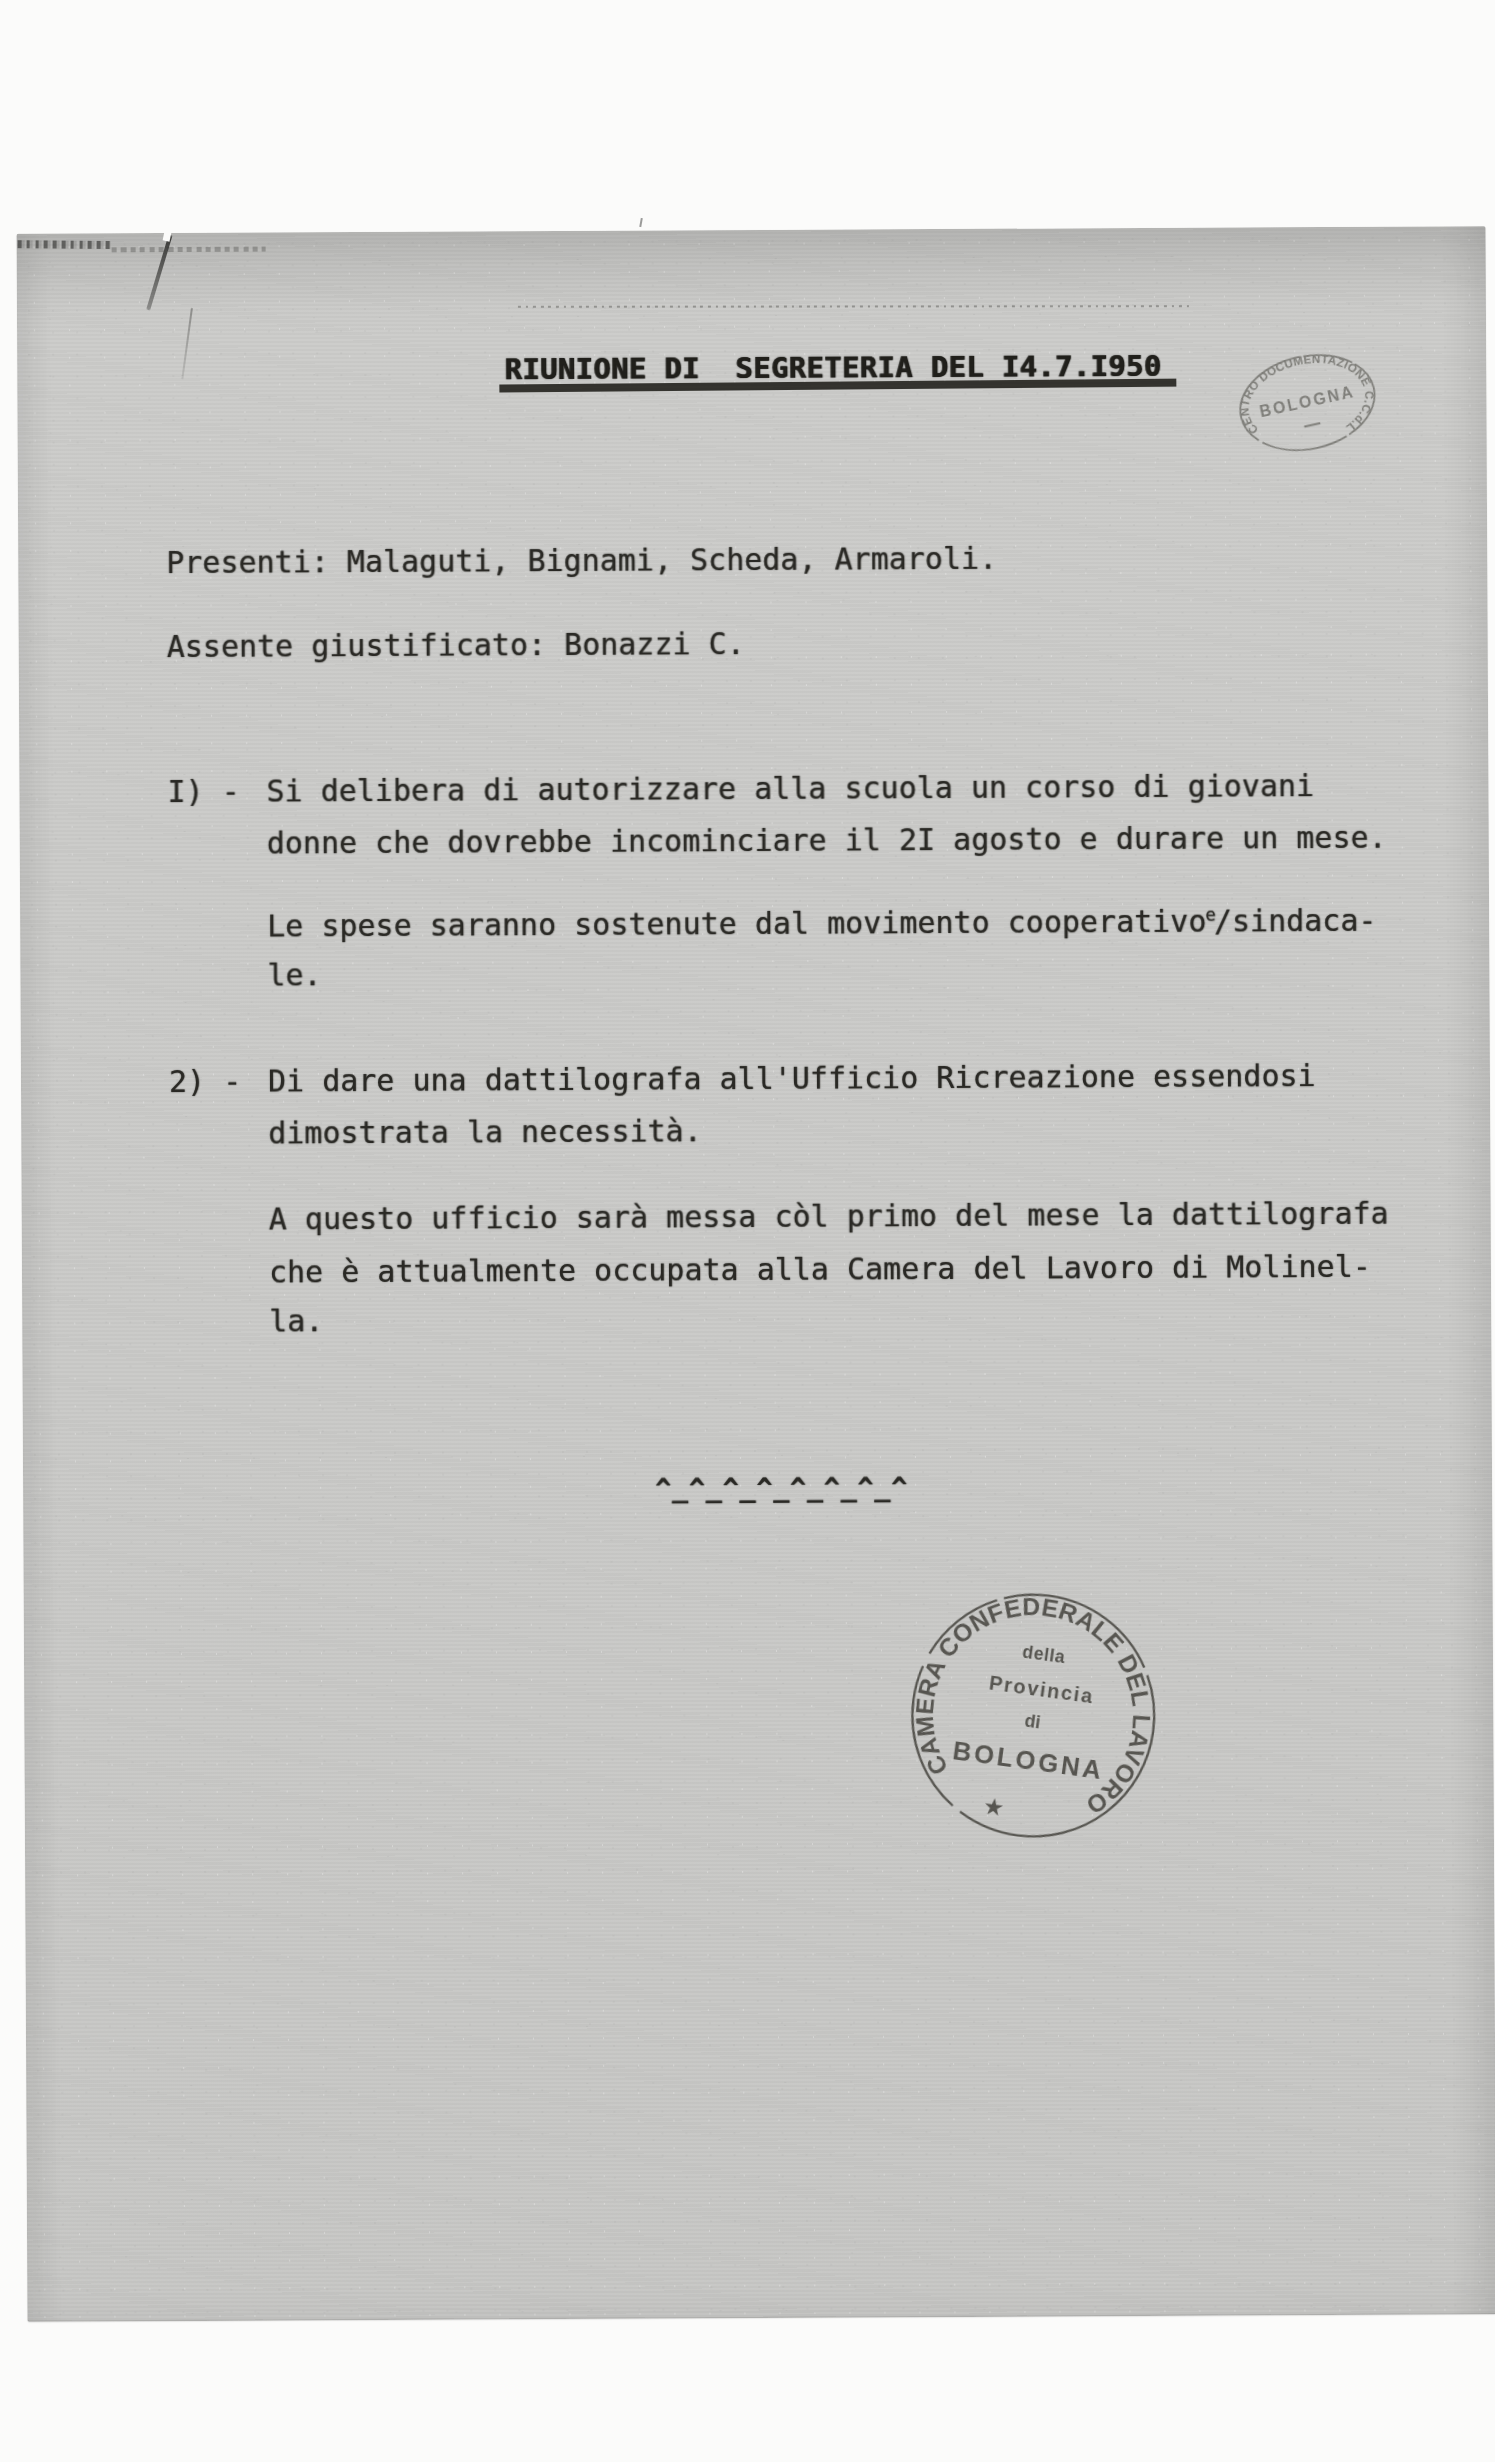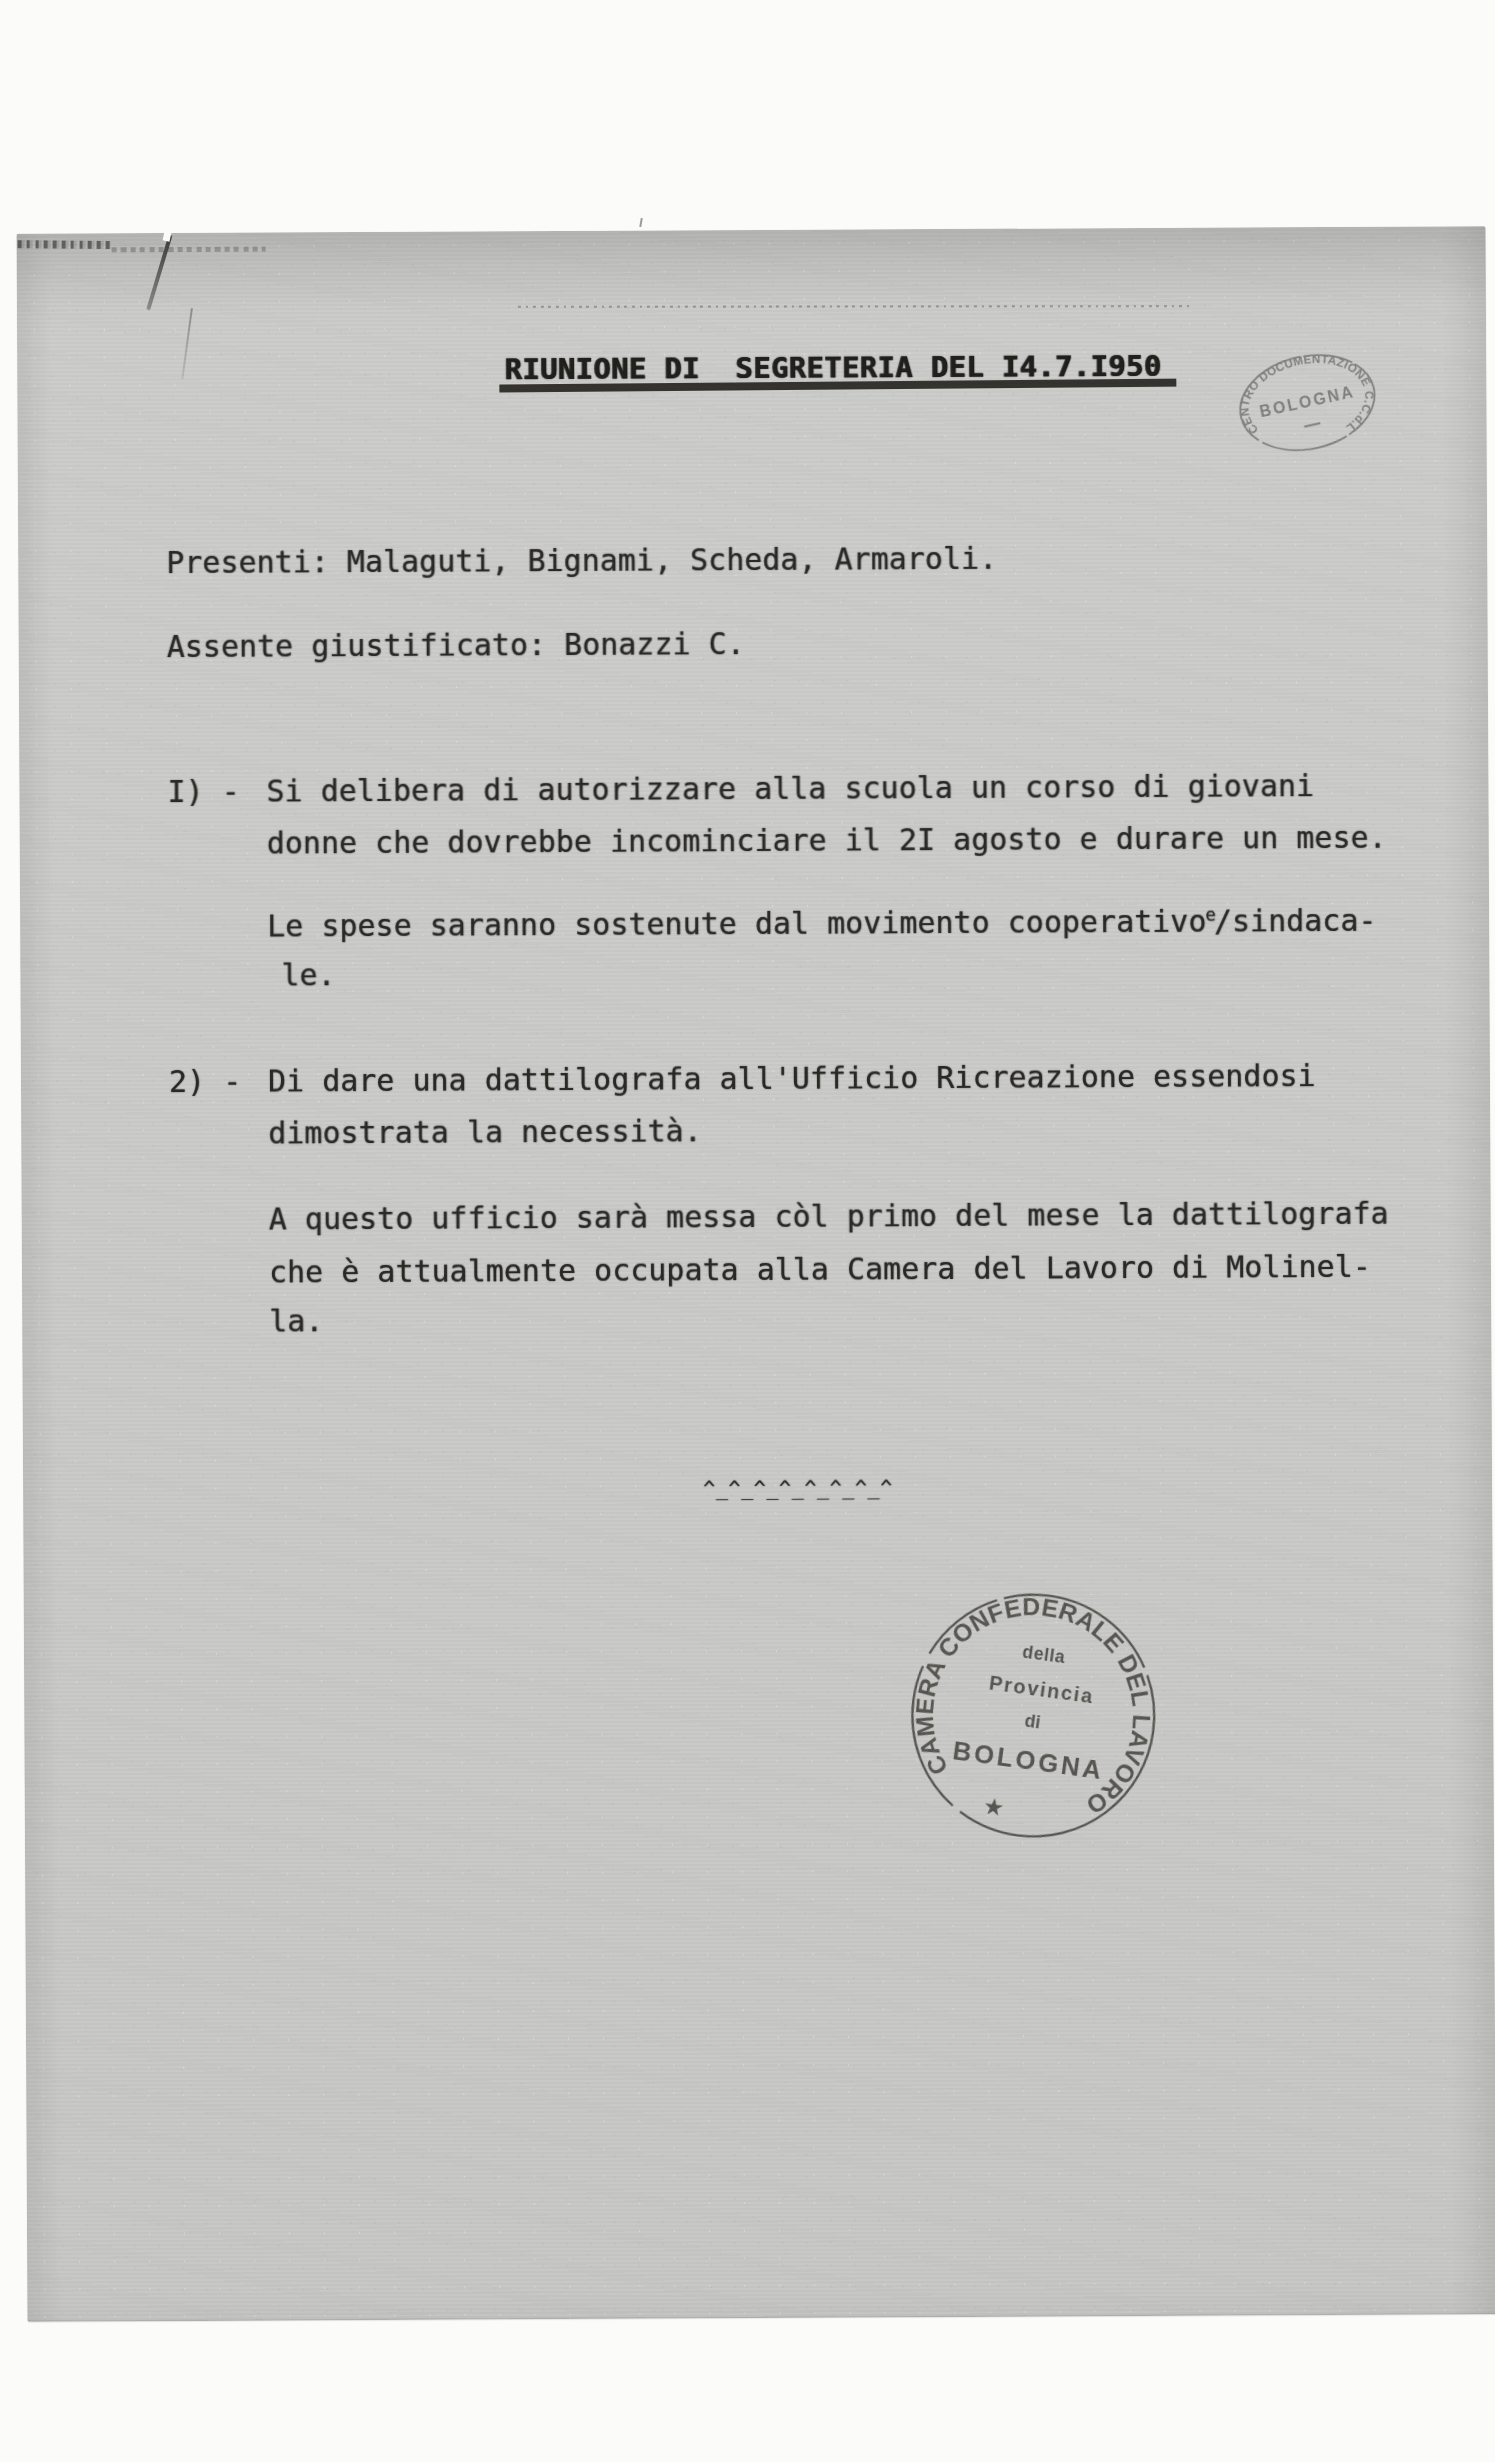--- a/index.html
+++ b/index.html
@@ -43,21 +43,21 @@
   .doc-title{
     font-weight:700;font-size:29px;letter-spacing:0.3px;color:#282722;
     text-shadow:0.9px 0 0 currentColor, 0 0 1.8px rgba(0,0,0,.45);
   }
   .title-underline{
     position:absolute;left:482px;top:152px;width:677px;height:7.6px;
     background:#26251f;opacity:.88;filter:blur(0.6px);transform:rotate(-0.2deg);
     mix-blend-mode:multiply;
   }
   .sup-e{display:inline-block;font-size:.58em;transform:translateY(-.62em);margin:0 -.12em 0 -.05em;}
-  .divider{font-weight:400;font-size:20px;letter-spacing:0.6px;margin-left:48px;}
+  .divider{font-weight:700;font-size:27px;letter-spacing:0.6px;}
   .scan-dots{
     position:absolute;left:501px;top:76px;width:671px;height:1.8px;
     background:repeating-linear-gradient(90deg, rgba(60,60,56,.38) 0 2.9px, transparent 2.9px 7.6px);
     transform:rotate(.25deg);filter:blur(0.3px);
   }
   .smudge-a{
     position:absolute;left:1.2px;top:7px;width:93px;height:8.2px;
     background:repeating-linear-gradient(90deg, rgba(25,25,23,.55) 0 3.5px, rgba(25,25,23,.12) 3.5px 6.5px, transparent 6.5px 8.8px);
     transform:rotate(.8deg);filter:blur(0.4px);
   }
@@ -113,21 +113,21 @@
     <div class="tw doc-title" style="left:487px;top:123px;">RIUNIONE DI  SEGRETERIA DEL I4.7.I950</div>
     <div class="title-underline"></div>
 
     <div class="tw" style="left:148px;top:315px;">Presenti: Malaguti, Bignami, Scheda, Armaroli.</div>
     <div class="tw" style="left:148px;top:399px;">Assente giustificato: Bonazzi C.</div>
 
     <div class="tw" style="left:148px;top:544px;">I) -</div>
     <div class="tw" style="left:247px;top:544px;">Si delibera di autorizzare alla scuola un corso di giovani</div>
     <div class="tw" style="left:247px;top:596px;">donne che dovrebbe incominciare il 2I agosto e durare un mese.</div>
     <div class="tw" style="left:247px;top:679px;"><span>Le spese saranno sostenute dal movimento cooperativo</span><span class="sup-e">e</span><span>/sindaca-</span></div>
-    <div class="tw" style="left:261px;top:728px;">le.</div>
+    <div class="tw" style="left:247px;top:728px;">le.</div>
 
     <div class="tw" style="left:148px;top:834px;">2) -</div>
     <div class="tw" style="left:247px;top:834px;">Di dare una dattilografa all'Ufficio Ricreazione essendosi</div>
     <div class="tw" style="left:247px;top:886px;">dimostrata la necessità.</div>
     <div class="tw" style="left:247px;top:972px;">A questo ufficio sarà messa còl primo del mese la dattilografa</div>
     <div class="tw" style="left:247px;top:1025px;">che è attualmente occupata alla Camera del Lavoro di Molinel-</div>
     <div class="tw" style="left:247px;top:1074px;text-align:right;">la.</div>
 
     <div class="tw divider" style="left:632px;top:1243px;">^_^_^_^_^_^_^_^</div>
 

